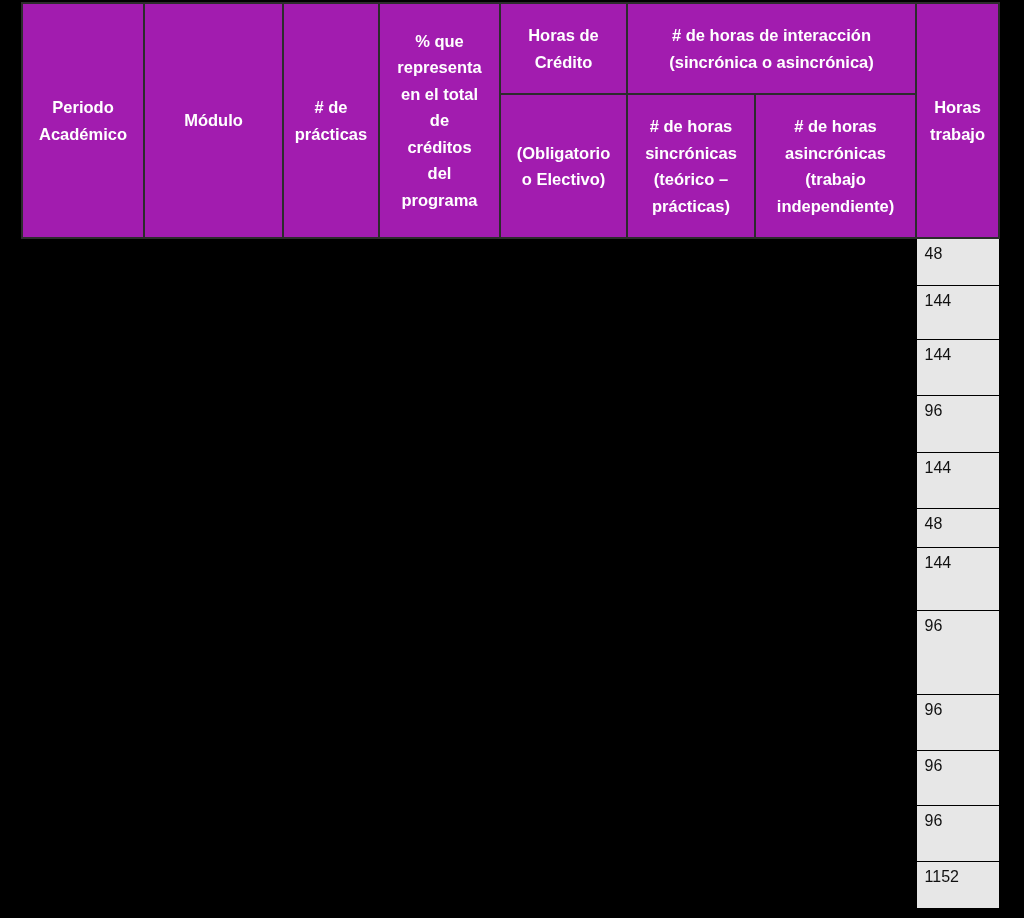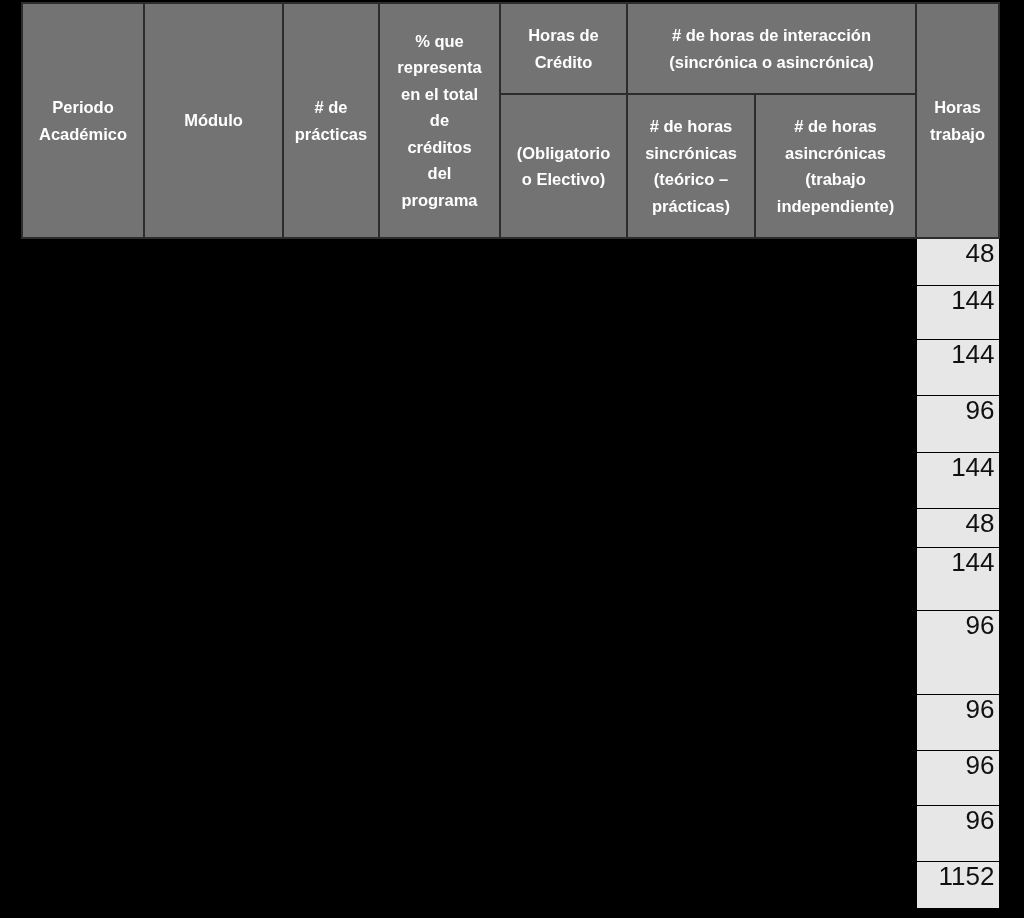--- a/index.html
+++ b/index.html
@@ -26,21 +26,21 @@
   col.c1 { width: 122px; }
   col.c2 { width: 139px; }
   col.c3 { width: 96px; }
   col.c4 { width: 121px; }
   col.c5 { width: 127px; }
   col.c6 { width: 128px; }
   col.c7 { width: 161px; }
   col.c8 { width: 83px; }
 
   th {
-    background: #737373;
+    background: #a21caf;
     color: #ffffff;
     font-weight: bold;
     font-size: 16.5px;
     line-height: 26.5px;
     border: 2px solid #2c2c2c;
     padding: 18px 4px;
     text-align: center;
     vertical-align: middle;
     white-space: pre-line;
   }
@@ -50,24 +50,24 @@
   td {
     border: 1px solid #000000;
     padding: 0;
     background: transparent;
     color: #000000;
     font-size: 16px;
   }
   td.tot {
     background: #e7e7e7;
     color: #111111;
-    font-size: 26px;
+    font-size: 16px;
     line-height: 25px;
     vertical-align: top;
-    text-align: right;
+    text-align: left;
     padding: 2px 4px 0 8px;
     margin-top: 17px;
   }
   td.grp {
     border-top: 1px solid #1f1f1f;
   }
   tr.total-row td.tot {
     font-weight: normal;
   }
 </style>

